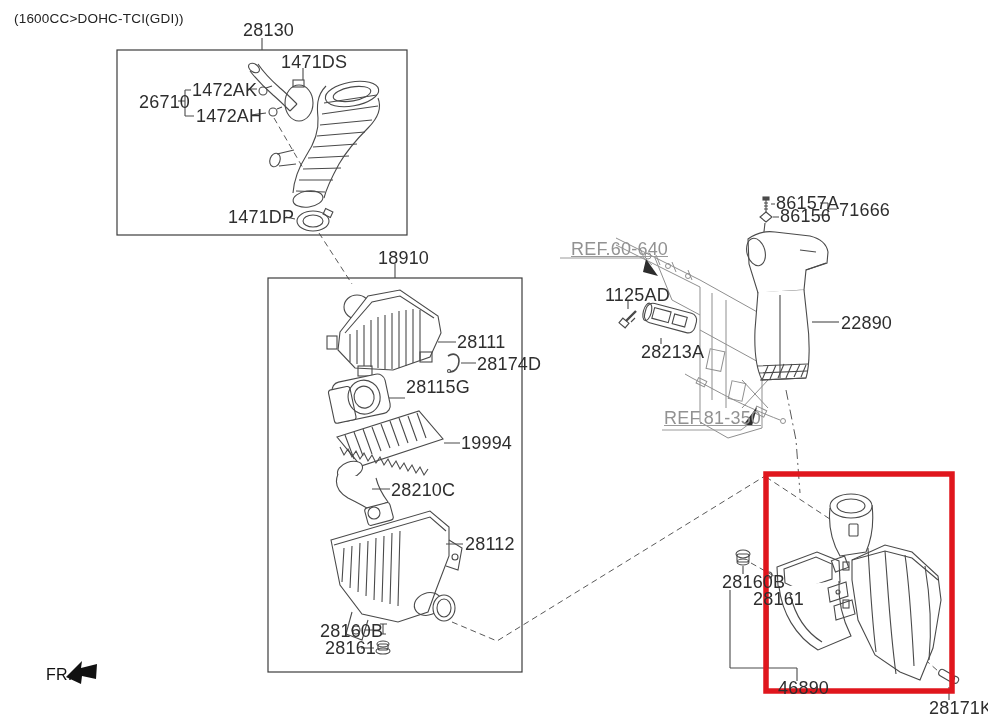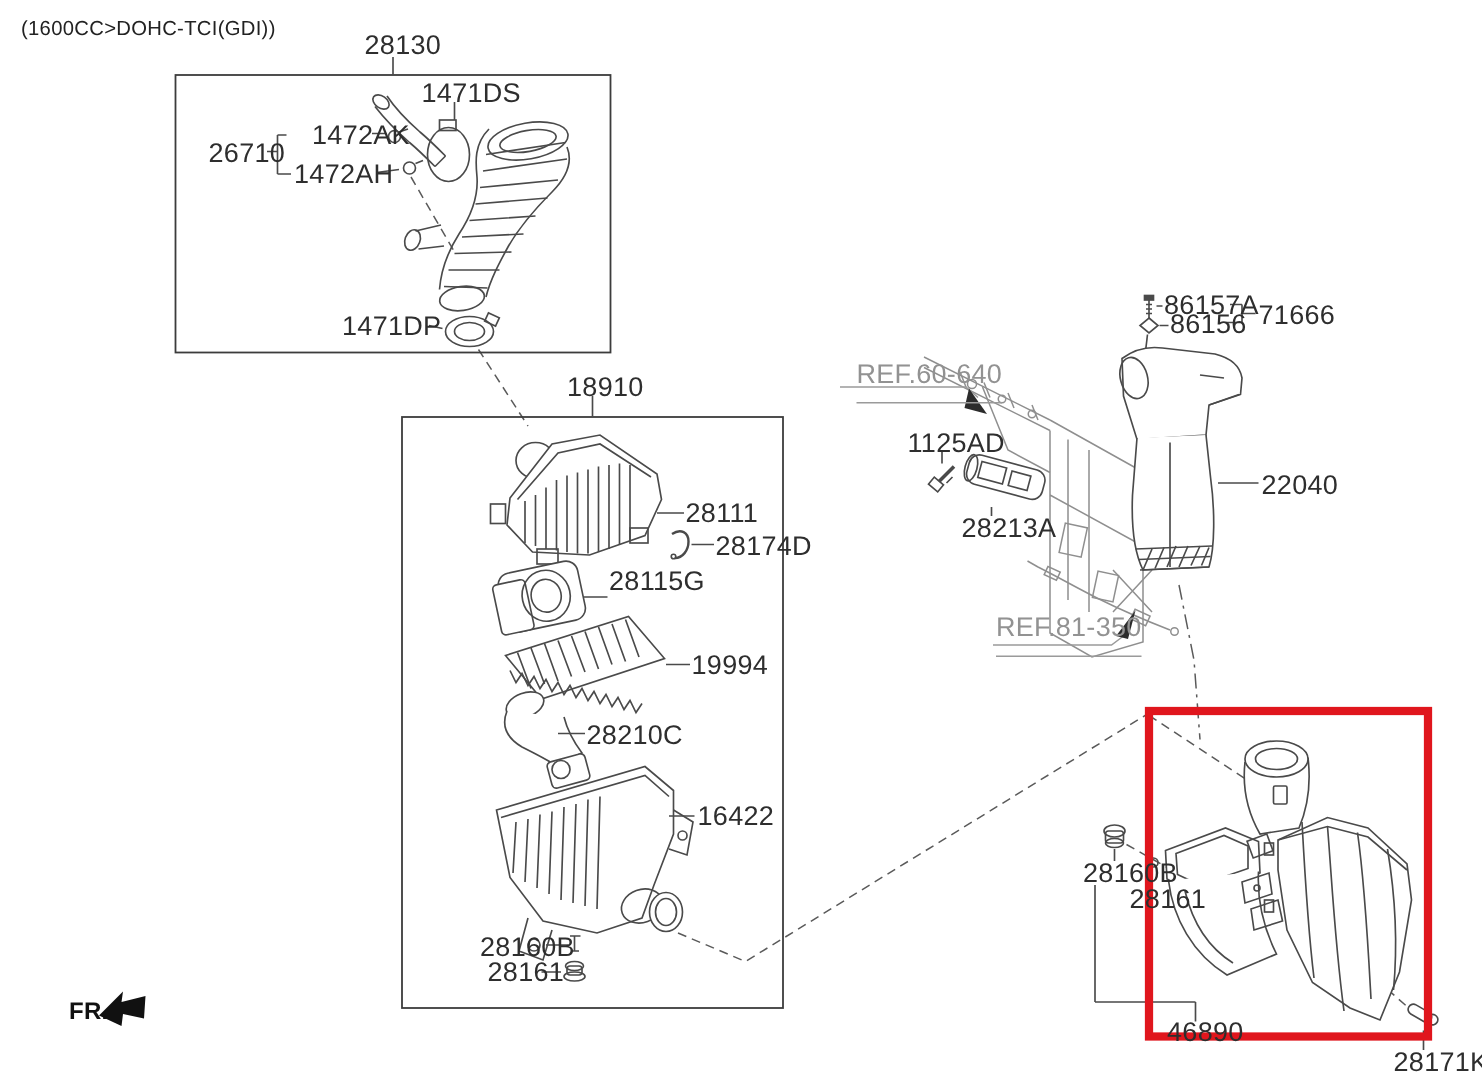--- a/index.html
+++ b/index.html
@@ -1,23 +1,23 @@
 <!DOCTYPE html>
 <html><head>
 <meta charset="utf-8">
 <style>
   html,body{margin:0;padding:0;background:#fff;}
   #stage{position:relative;width:988px;height:722px;background:#ffffff;overflow:hidden;
          font-family:"Liberation Sans", sans-serif;}
   #art{position:absolute;left:0;top:0;}
   .lbl{position:absolute;font-size:18px;line-height:14px;color:#2e2e2e;white-space:nowrap;
        letter-spacing:.2px;}
-  .ref{color:#929292;border-bottom:1px solid #9a9a9a;padding-bottom:12px;}
+  .ref{color:#929292;border-bottom:1px solid #9a9a9a;padding-bottom:0;}
   .ttl{font-size:13.5px;color:#222;text-align:right;}
-  .fr{font-size:16px;font-weight:bold;color:#111;}
+  .fr{font-size:16px;font-weight:normal;color:#111;}
 </style>
 </head>
 <body>
 
 <div id="stage">
 
 <svg id="art" width="988" height="722" viewBox="0 0 988 722">
 
   <g stroke="#5a5a5a" stroke-width="1" fill="none" stroke-dasharray="6 4">
     <path d="M274,118 L303,168"></path>
@@ -217,44 +217,44 @@
 
   <rect x="766" y="474" width="186" height="217" fill="none" stroke="#e0161d" stroke-width="5.5"></rect>
 
   <polygon points="66,677 82,661 81,668 97,664 96,679 82,676 81,684" fill="#111"></polygon>
 </svg>
 
 <div class="lbl ttl" style="left:14px;top:12px">(1600CC&gt;DOHC-TCI(GDI))</div>
 
 <div class="lbl" style="left:243px;top:23px">28130</div>
 <div class="lbl" style="left:281px;top:55px">1471DS</div>
-<div class="lbl" style="left:208px;top:83px">1472AK</div>
+<div class="lbl" style="left:192px;top:83px">1472AK</div>
 <div class="lbl" style="left:139px;top:95px">26710</div>
 <div class="lbl" style="left:196px;top:109px">1472AH</div>
 <div class="lbl" style="left:228px;top:210px">1471DP</div>
 
 <div class="lbl" style="left:378px;top:251px">18910</div>
 <div class="lbl" style="left:457px;top:335px">28111</div>
 <div class="lbl" style="left:477px;top:357px">28174D</div>
 <div class="lbl" style="left:406px;top:380px">28115G</div>
 <div class="lbl" style="left:461px;top:436px">19994</div>
 <div class="lbl" style="left:391px;top:483px">28210C</div>
-<div class="lbl" style="left:465px;top:537px">16422</div>
+<div class="lbl" style="left:465px;top:537px">28112</div>
 <div class="lbl" style="left:320px;top:624px">28160B</div>
 <div class="lbl" style="left:325px;top:641px">28161</div>
 
 <div class="lbl ref" style="left:571px;top:242px">REF.60-640</div>
 <div class="lbl" style="left:605px;top:288px">1125AD</div>
 <div class="lbl" style="left:641px;top:345px">28213A</div>
 <div class="lbl ref" style="left:664px;top:411px">REF.81-350</div>
 
 <div class="lbl" style="left:776px;top:196px">86157A</div>
 <div class="lbl" style="left:780px;top:209px">86156</div>
 <div class="lbl" style="left:839px;top:203px">71666</div>
-<div class="lbl" style="left:841px;top:316px">22040</div>
+<div class="lbl" style="left:841px;top:316px">22890</div>
 
 <div class="lbl" style="left:722px;top:575px">28160B</div>
 <div class="lbl" style="left:753px;top:592px">28161</div>
 <div class="lbl" style="left:778px;top:681px">46890</div>
 <div class="lbl" style="left:929px;top:701px">28171K</div>
 
 <div class="lbl fr" style="left:46px;top:668px">FR.</div>
 
 </div>
 

